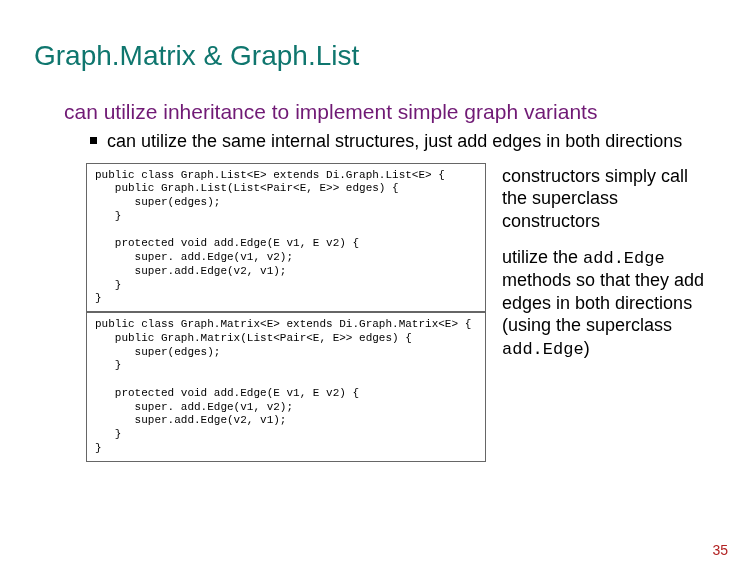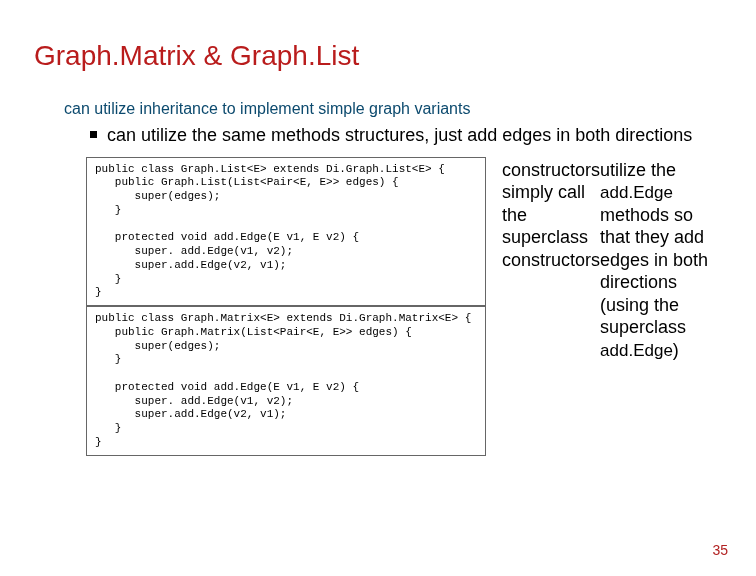--- a/index.html
+++ b/index.html
@@ -11,28 +11,28 @@
     width: 756px;
     height: 576px;
     background: #ffffff;
     font-family: Arial, Helvetica, sans-serif;
     position: relative;
     padding: 40px 30px 20px 30px;
     color: #000000;
   }
   .slide-title {
     font-size: 28px;
-    color: #b91c1c;
+    color: #0f766e;
     font-weight: normal;
     margin-left: 4px;
     margin-bottom: 28px;
   }
   .subtitle {
-    font-size: 16px;
-    color: #0c4a6e;
+    font-size: 21px;
+    color: #701a75;
     margin-left: 34px;
     margin-bottom: 6px;
   }
   .bullet-row {
     display: flex;
     align-items: flex-start;
     margin-left: 60px;
     margin-bottom: 10px;
   }
   .bullet-square {
@@ -62,52 +62,52 @@
     border: 1px solid #666666;
     padding: 5px 8px 5px 8px;
     font-family: "Courier New", Courier, monospace;
     font-size: 11px;
     line-height: 1.25;
     white-space: pre;
     width: 400px;
   }
   .side-col {
     display: flex;
-    flex-direction: row;
+    flex-direction: column;
     padding-top: 2px;
     width: 210px;
   }
   .side-text {
     font-size: 18px;
     color: #000000;
     line-height: 1.25;
     margin-bottom: 14px;
   }
   .inline-code {
-    font-family: Liberation Sans, sans-serif;
+    font-family: Liberation Mono, monospace;
     font-size: 17px;
   }
   .page-num {
     position: absolute;
     bottom: 18px;
     right: 28px;
     font-size: 14px;
     color: #b22222;
   }
 </style>
 </head>
 <body>
 
 <h1 class="slide-title">Graph.Matrix &amp; Graph.List</h1>
 
 <div class="subtitle">can utilize inheritance to implement simple graph variants</div>
 
 <div class="bullet-row">
   <div class="bullet-square"></div>
-  <div class="bullet-text">can utilize the same methods structures, just add edges in both directions</div>
+  <div class="bullet-text">can utilize the same internal structures, just add edges in both directions</div>
 </div>
 
 <div class="main-area">
   <div class="code-col">
     <div class="code-box">public class Graph.List&lt;E&gt; extends Di.Graph.List&lt;E&gt; {
    public Graph.List(List&lt;Pair&lt;E, E&gt;&gt; edges) {
       super(edges);
    }
 
    protected void add.Edge(E v1, E v2) {

